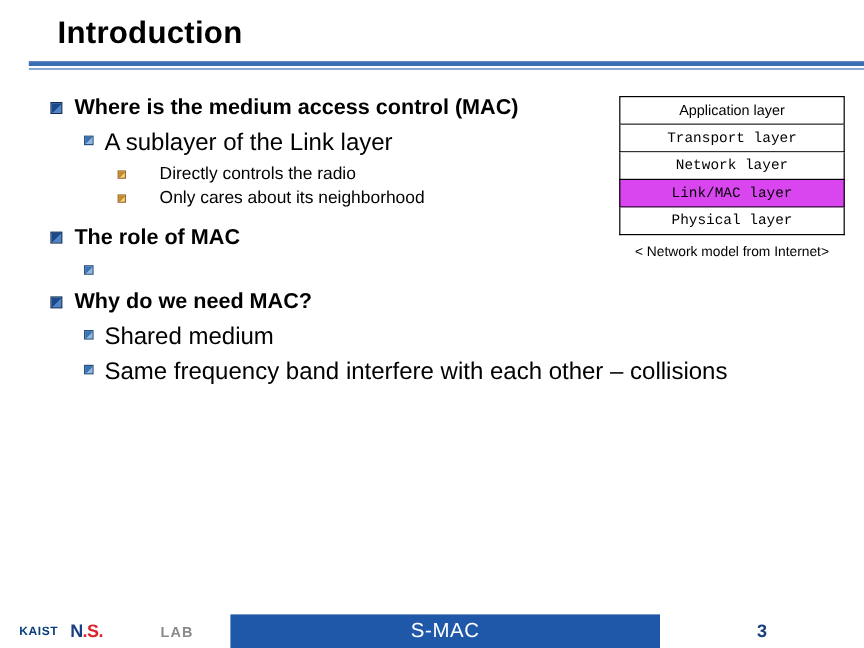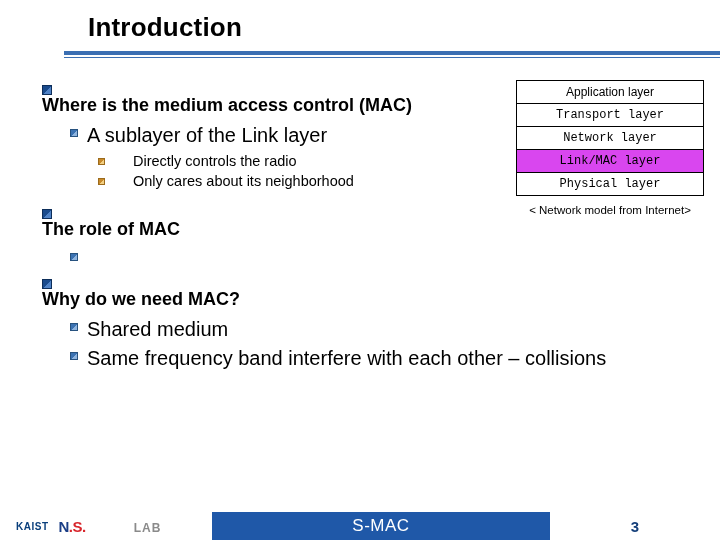--- a/index.html
+++ b/index.html
@@ -1,29 +1,29 @@
 <!DOCTYPE html>
 <html><head>
 <meta charset="utf-8">
 <style>
   * { box-sizing: border-box; margin: 0; padding: 0; }
   html, body { width: 720px; height: 540px; font-family: Arial, Helvetica, sans-serif; background: #fff; overflow: hidden; }
   .slide { position: relative; width: 720px; height: 540px; }
 
   
-  .title-wrap { padding: 12px 0 3px 0; margin-left: 40px; }
+  .title-wrap { padding: 12px 0 3px 0; }
   .title { font-size: 26px; font-weight: bold; color: #000; padding-left: 48px; letter-spacing: 0.2px; }
   .title-underline { margin-top: 8px; }
   .ul-thick { height: 4px; background: #3b6fb3; margin-left: 24px; margin-right: 0; }
   .ul-thin  { height: 1px; background: #3b6fb3; margin-left: 24px; margin-right: 0; margin-top: 2px; }
 
   
   .body { position: relative; padding: 18px 14px 0 42px; }
 
-  .bullet-l1 { display: flex; align-items: flex-start; margin-bottom: 8px; flex-direction: column; }
+  .bullet-l1 { display: flex; align-items: flex-start; margin-bottom: 8px; }
   .bullet-l1 .sq { width: 10px; height: 10px; display: inline-block; margin-top: 6px; margin-right: 10px;
                    background: linear-gradient(135deg, #194a8c 0%, #194a8c 55%, #4f82c6 55%, #4f82c6 100%);
                    border: 1px solid #0d2e5a; }
   .bullet-l1 .txt { font-size: 18px; font-weight: bold; color: #000; }
 
   .bullet-l2 { display: flex; align-items: flex-start; margin: 4px 0 6px 28px; }
   .bullet-l2 .sq { width: 8px; height: 8px; display: inline-block; margin-top: 5px; margin-right: 9px;
                    background: linear-gradient(135deg, #3b72b2 0%, #3b72b2 55%, #8eb4df 55%, #8eb4df 100%);
                    border: 1px solid #27527f; }
   .bullet-l2 .txt { font-size: 20px; color: #000; }
@@ -36,21 +36,21 @@
 
   
   .layers { position: absolute; right: 16px; top: 80px; width: 188px; }
   .layers .row { border: 1px solid #000; text-align: center; font-size: 12px; padding: 4px 2px; background: #fff; }
   .layers .row + .row { border-top: none; font-family: Liberation Mono, monospace; }
   .layers .row.highlight { background: #d946ef; }
   .caption { font-size: 11.5px; color: #000; text-align: center; margin-top: 8px; }
 
   
   .footer { position: absolute; left: 0; right: 0; bottom: 0; height: 28px; display: flex; }
-  .footer .left { width: 212px; display: flex; align-items: center; padding-left: 16px; gap: 10px; }
+  .footer .left { width: 192px; display: flex; align-items: center; padding-left: 16px; gap: 10px; }
   .footer .center { flex: 1; background: #1f58a8; color: #fff; display: flex; align-items: center; justify-content: center; font-size: 17px; letter-spacing: 0.5px; }
   .footer .right { width: 170px; display: flex; align-items: center; justify-content: center; color: #153f7a; font-size: 15px; font-weight: bold; }
 
   
   .kaist { font-size: 10px; font-weight: bold; color: #0a3f7c; letter-spacing: 0.5px; }
   .nslab { font-weight: bold; font-size: 15px; letter-spacing: -0.5px; }
   .nslab .n { color: #1a3e86; }
   .nslab .dot { color: #d8262c; }
   .nslab .s { color: #d8262c; }
   .nslab .lab { color: #8a8a8a; font-size: 12px; font-weight: bold; letter-spacing: 1px; padding-left: 48px; }

